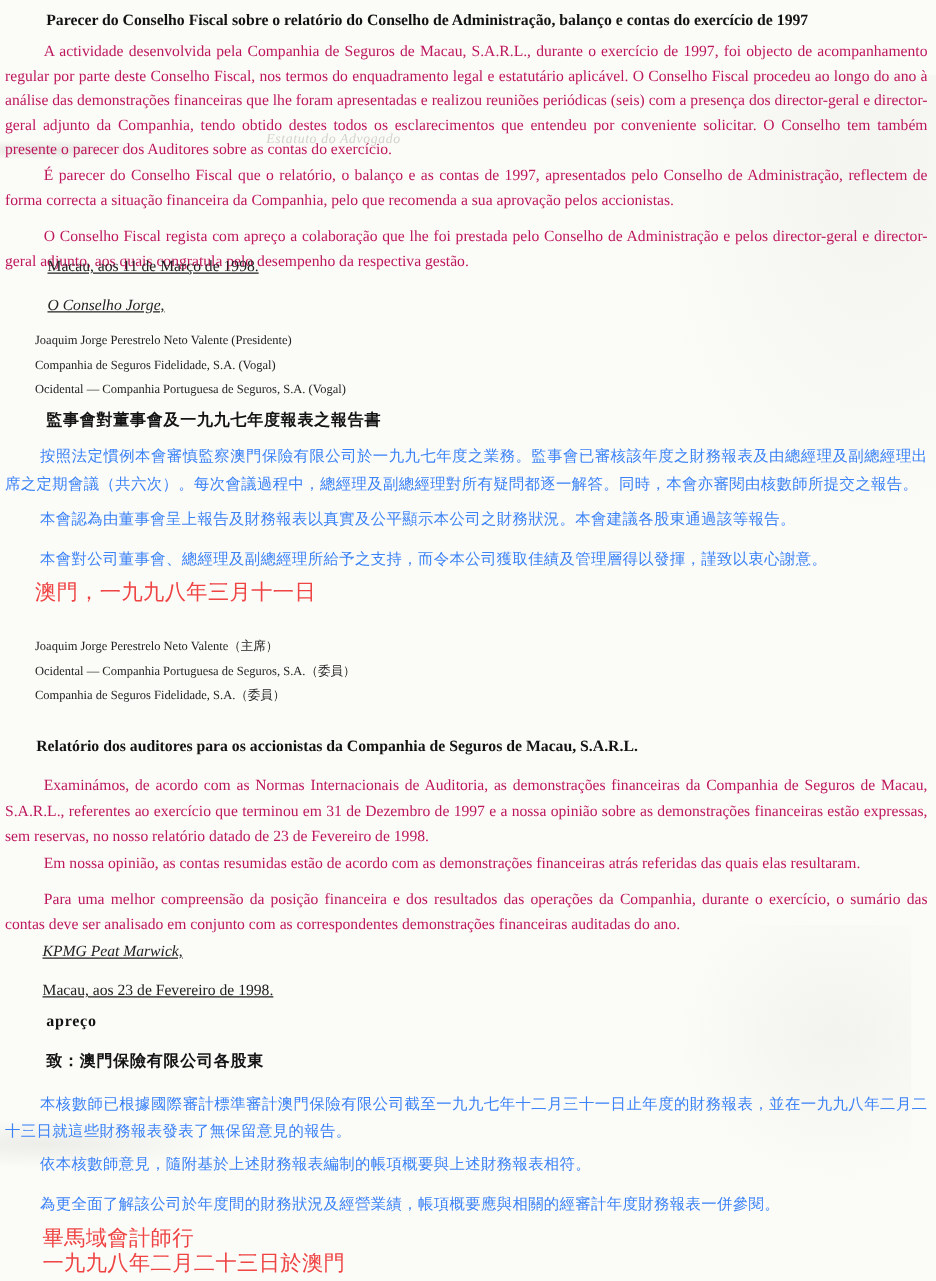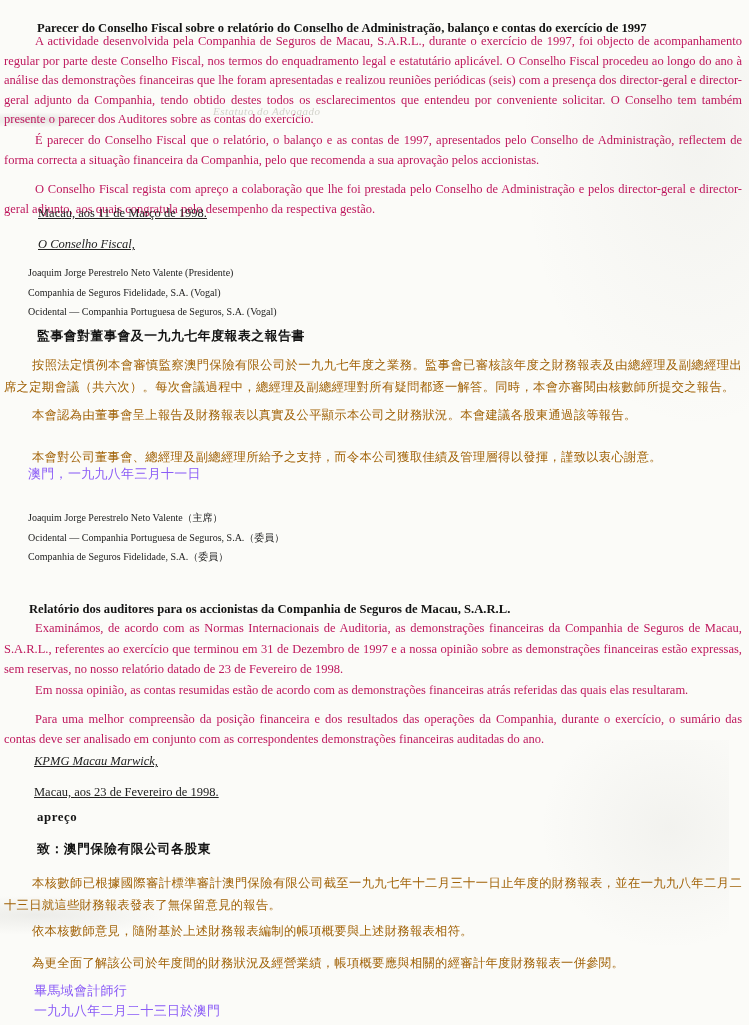--- a/index.html
+++ b/index.html
@@ -20,29 +20,29 @@
   .s3{left:0;top:895px;width:180px;height:40px;
       background:radial-gradient(ellipse at 20% 50%, rgba(130,130,125,0.12), rgba(130,130,125,0) 70%);}
   .s4{right:20px;top:740px;width:200px;height:220px;
       background:radial-gradient(ellipse at 70% 40%, rgba(140,140,130,0.08), rgba(140,140,130,0) 65%);}
   .ghost{
     position:absolute;left:213px;top:105px;
     font-size:11px;color:#d3d3cb;font-style:italic;letter-spacing:0.5px;
   }
   .blk{position:absolute;left:4px;right:7px;}
   .pt{font-size:12.5px;line-height:19.5px;text-align:justify;text-indent:31px;color:#be185d;}
-  .pt-head{font-size:12.6px;font-weight:bold;color:#131313;padding-left:33px;text-indent:0;text-align:left;margin-top:12px;}
+  .pt-head{font-size:12.6px;font-weight:bold;color:#131313;padding-left:33px;text-indent:0;text-align:left;}
   .pt-line{font-size:12.5px;line-height:19.5px;text-indent:0;text-align:left;text-decoration:underline;}
   .indent34{padding-left:34px;}
   .indent24{padding-left:24px;}
   .indent30{padding-left:30px;}
   .italic{font-style:italic;}
-  .cn{font-size:12.3px;line-height:22px;text-align:justify;text-indent:28px;color:#a16207;letter-spacing:0.3px;}
+  .cn{font-size:12.3px;line-height:22px;text-align:justify;text-indent:28px;color:#3b82f6;letter-spacing:0.3px;}
   .cn-head{font-size:12.8px;font-weight:bold;color:#141414;padding-left:33px;text-indent:0;text-align:left;letter-spacing:0.6px;}
-  .cn-line{font-size:13px;line-height:20px;text-indent:0;text-align:left;letter-spacing:0.3px;color:#8b5cf6;}
+  .cn-line{font-size:17px;line-height:20px;text-indent:0;text-align:left;letter-spacing:0.3px;color:#ef4444;}
   .members div{font-size:10px;line-height:19.5px;}
 </style>
 </head>
 <body>
 
 <div class="page">
 
   <div class="smudge s1"></div>
   <div class="smudge s2"></div>
   <div class="smudge s3"></div>
@@ -52,54 +52,54 @@
   <div class="blk pt pt-head" style="top:7px">Parecer do Conselho Fiscal sobre o relatório do Conselho de Administração, balanço e contas do exercício de 1997</div>
 
   <div class="blk pt" style="top:32px">A actividade desenvolvida pela Companhia de Seguros de Macau, S.A.R.L., durante o exercício de 1997, foi objecto de acompanhamento regular por parte deste Conselho Fiscal, nos termos do enquadramento legal e estatutário aplicável. O Conselho Fiscal procedeu ao longo do ano à análise das demonstrações financeiras que lhe foram apresentadas e realizou reuniões periódicas (seis) com a presença dos director-geral e director-geral adjunto da Companhia, tendo obtido destes todos os esclarecimentos que entendeu por conveniente solicitar. O Conselho tem também presente o parecer dos Auditores sobre as contas do exercício.</div>
 
   <div class="blk pt" style="top:131px">É parecer do Conselho Fiscal que o relatório, o balanço e as contas de 1997, apresentados pelo Conselho de Administração, reflectem de forma correcta a situação financeira da Companhia, pelo que recomenda a sua aprovação pelos accionistas.</div>
 
   <div class="blk pt" style="top:180px">O Conselho Fiscal regista com apreço a colaboração que lhe foi prestada pelo Conselho de Administração e pelos director-geral e director-geral adjunto, aos quais congratula pelo desempenho da respectiva gestão.</div>
 
   <div class="blk pt-line indent34" style="top:204px">Macau, aos 11 de Março de 1998.</div>
 
-  <div class="blk pt-line indent34 italic" style="top:235px">O Conselho Fiscal,</div>
+  <div class="blk pt-line indent34 italic" style="top:235px">O Conselho Jorge,</div>
 
   <div class="blk members indent24" style="top:263px">
     <div>Joaquim Jorge Perestrelo Neto Valente (Presidente)</div>
     <div>Companhia de Seguros Fidelidade, S.A. (Vogal)</div>
     <div>Ocidental — Companhia Portuguesa de Seguros, S.A. (Vogal)</div>
   </div>
 
   <div class="blk cn cn-head" style="top:325px">監事會對董事會及一九九七年度報表之報告書</div>
 
   <div class="blk cn" style="top:354px">按照法定慣例本會審慎監察澳門保險有限公司於一九九七年度之業務。監事會已審核該年度之財務報表及由總經理及副總經理出席之定期會議（共六次）。每次會議過程中，總經理及副總經理對所有疑問都逐一解答。同時，本會亦審閱由核數師所提交之報告。</div>
 
   <div class="blk cn" style="top:404px">本會認為由董事會呈上報告及財務報表以真實及公平顯示本公司之財務狀況。本會建議各股東通過該等報告。</div>
 
-  <div class="blk cn" style="top:446px">本會對公司董事會、總經理及副總經理所給予之支持，而令本公司獲取佳績及管理層得以發揮，謹致以衷心謝意。</div>
+  <div class="blk cn" style="top:436px">本會對公司董事會、總經理及副總經理所給予之支持，而令本公司獲取佳績及管理層得以發揮，謹致以衷心謝意。</div>
 
   <div class="blk cn-line indent24" style="top:464px">澳門，一九九八年三月十一日</div>
 
 
   <div class="blk members indent24" style="top:508px">
     <div>Joaquim Jorge Perestrelo Neto Valente（主席）</div>
     <div>Ocidental — Companhia Portuguesa de Seguros, S.A.（委員）</div>
     <div>Companhia de Seguros Fidelidade, S.A.（委員）</div>
   </div>
 
   <div class="blk pt pt-head" style="top:588px;padding-left:25px">Relatório dos auditores para os accionistas da Companhia de Seguros de Macau, S.A.R.L.</div>
 
   <div class="blk pt" style="top:618px;line-height:20.5px">Examinámos, de acordo com as Normas Internacionais de Auditoria, as demonstrações financeiras da Companhia de Seguros de Macau, S.A.R.L., referentes ao exercício que terminou em 31 de Dezembro de 1997 e a nossa opinião sobre as demonstrações financeiras estão expressas, sem reservas, no nosso relatório datado de 23 de Fevereiro de 1998.</div>
 
   <div class="blk pt" style="top:681px">Em nossa opinião, as contas resumidas estão de acordo com as demonstrações financeiras atrás referidas das quais elas resultaram.</div>
 
   <div class="blk pt" style="top:710px">Para uma melhor compreensão da posição financeira e dos resultados das operações da Companhia, durante o exercício, o sumário das contas deve ser analisado em conjunto com as correspondentes demonstrações financeiras auditadas do ano.</div>
 
-  <div class="blk pt-line indent30 italic" style="top:752px">KPMG Macau Marwick,</div>
+  <div class="blk pt-line indent30 italic" style="top:752px">KPMG Peat Marwick,</div>
 
   <div class="blk pt-line indent30" style="top:783px">Macau, aos 23 de Fevereiro de 1998.</div>
 
   <div class="blk cn cn-head" style="top:806px">apreço</div>
 
   <div class="blk cn cn-head" style="top:838px">致：澳門保險有限公司各股東</div>
 
   <div class="blk cn" style="top:920px">依本核數師意見，隨附基於上述財務報表編制的帳項概要與上述財務報表相符。</div>
 
   <div class="blk cn" style="top:872px">本核數師已根據國際審計標準審計澳門保險有限公司截至一九九七年十二月三十一日止年度的財務報表，並在一九九八年二月二十三日就這些財務報表發表了無保留意見的報告。</div>

